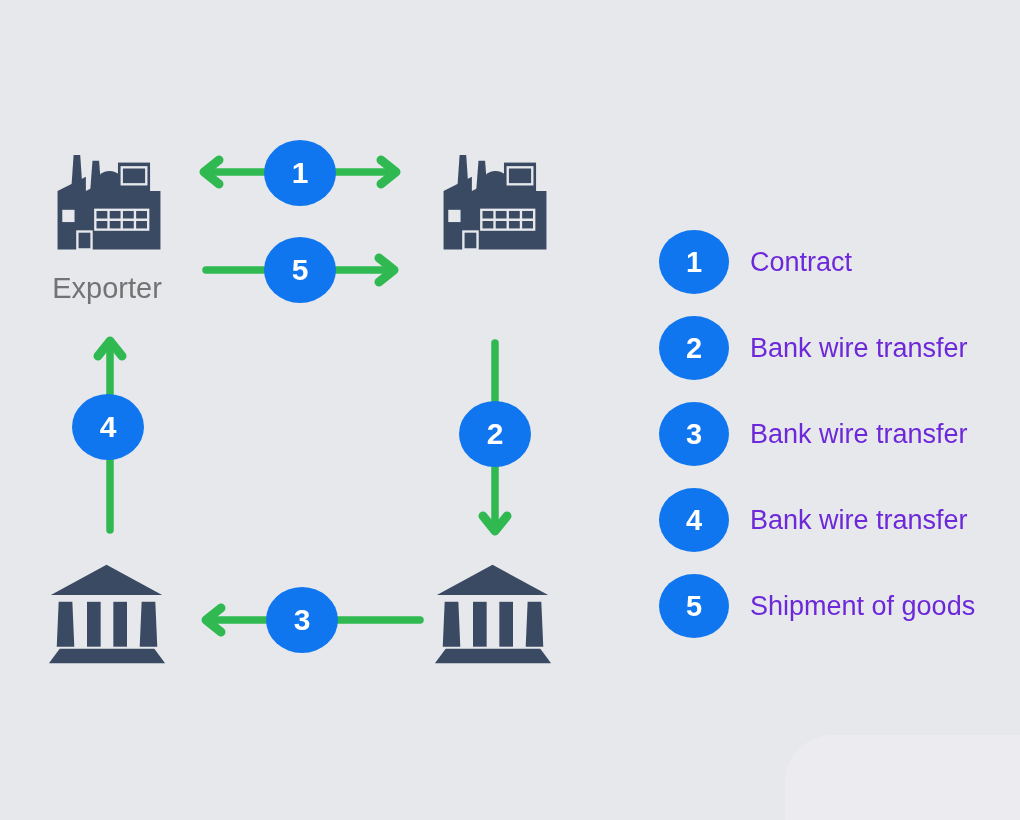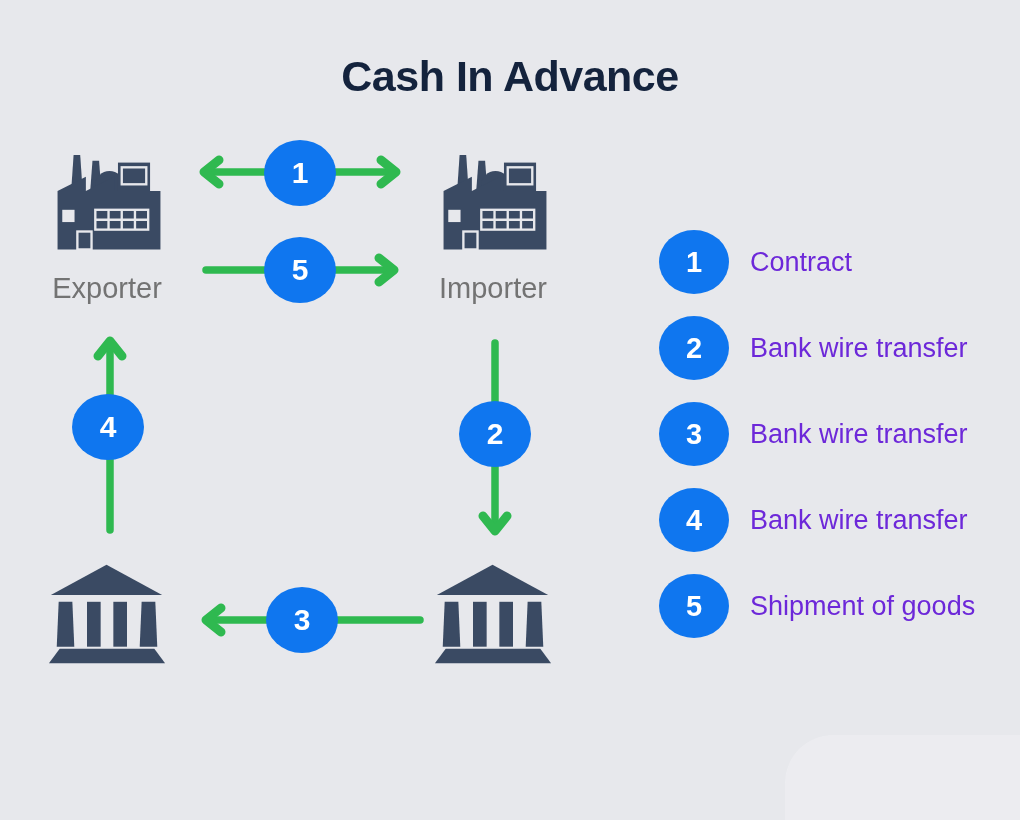--- a/index.html
+++ b/index.html
@@ -63,21 +63,20 @@
     opacity:.75;
   }
 </style>
 </head>
 <body>
 
 <div class="canvas">
 
   <div class="watermark"></div>
 
-  <div class="title">Cash In Advance</div>
 
   <svg class="arrow-layer" width="1020" height="820" viewBox="0 0 1020 820">
     <g stroke="#2fb950" stroke-width="7.5" fill="none" stroke-linecap="round" stroke-linejoin="round">
       <g>
         <line x1="210" y1="172" x2="390" y2="172"></line>
         <polyline points="219,160 204,172 219,184" stroke-width="9"></polyline>
         <polyline points="381,160 396,172 381,184" stroke-width="9"></polyline>
       </g>
       <g>
         <line x1="206" y1="270" x2="388" y2="270"></line>
@@ -133,21 +132,20 @@
       <rect x="76" y="25" width="26" height="18"></rect>
       <rect x="48" y="70" width="56" height="21"></rect>
       <line x1="62" y1="70" x2="62" y2="91"></line>
       <line x1="76" y1="70" x2="76" y2="91"></line>
       <line x1="90" y1="70" x2="90" y2="91"></line>
       <line x1="48" y1="80.5" x2="104" y2="80.5"></line>
       <rect x="29" y="93" width="15" height="19"></rect>
     </g>
     <rect x="13" y="70" width="13" height="13" fill="#e7e8ec"></rect>
   </svg>
-  <div class="node-label" style="left:403px;top:267px;width:180px;">Importer</div>
 
   <svg class="node-icon" style="left:46px;top:562px;" width="122" height="104" viewBox="0 0 125 105">
     <g fill="#3a4a63">
       <polygon points="62,2 5,33 119,33"></polygon>
       <polygon points="13,40 27,40 29,86 11,86"></polygon>
       <polygon points="42,40 56,40 56,86 42,86"></polygon>
       <polygon points="69,40 83,40 83,86 69,86"></polygon>
       <polygon points="98,40 112,40 114,86 96,86"></polygon>
       <polygon points="3,103 122,103 111,88 14,88"></polygon>
     </g>

